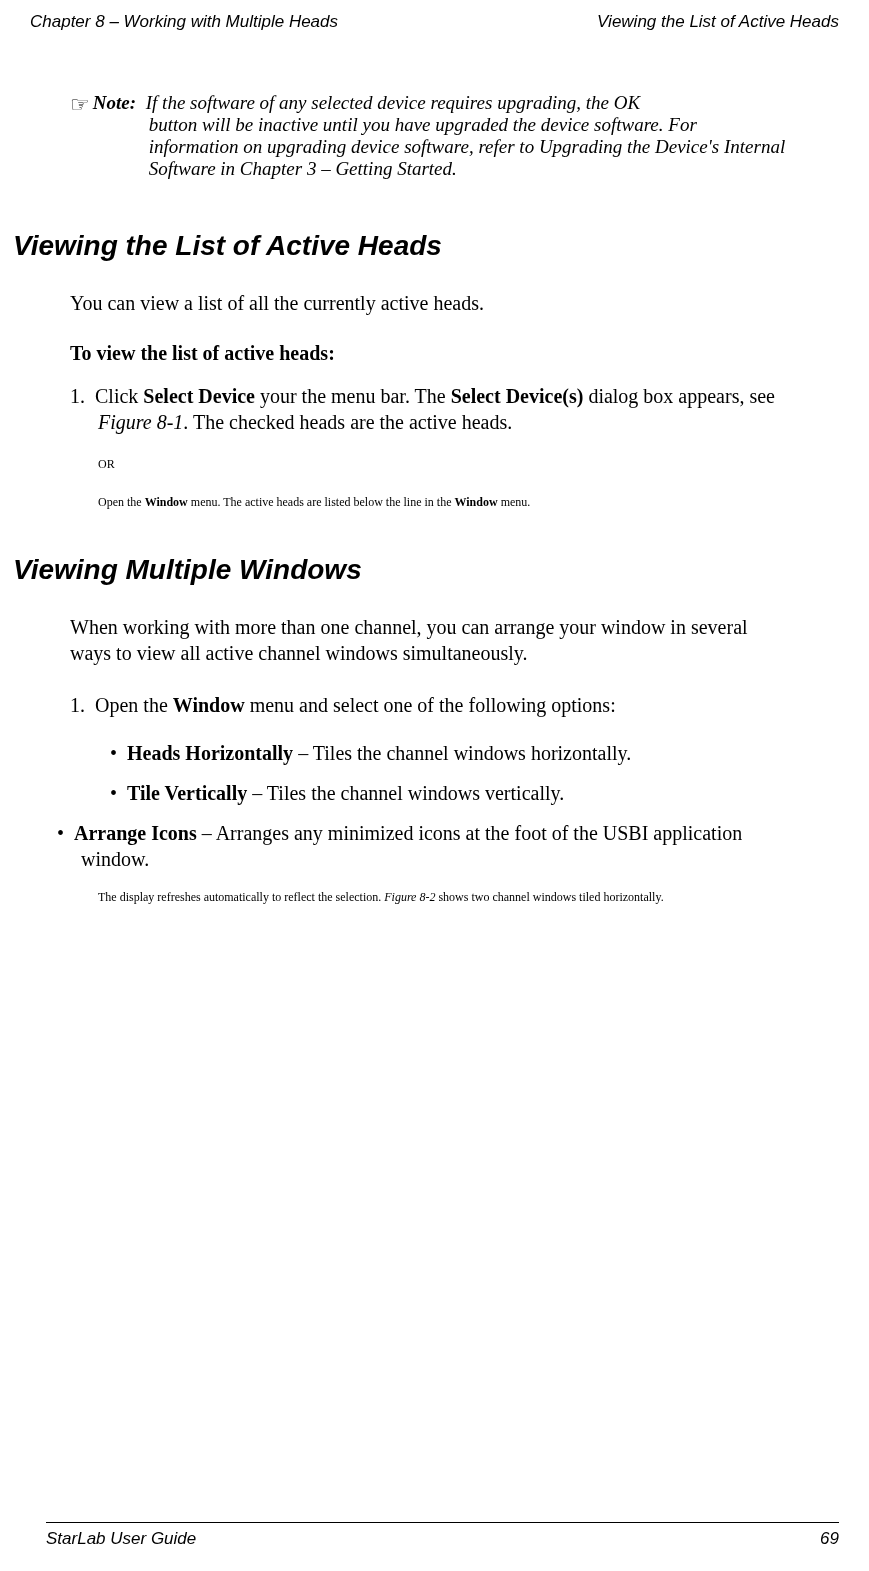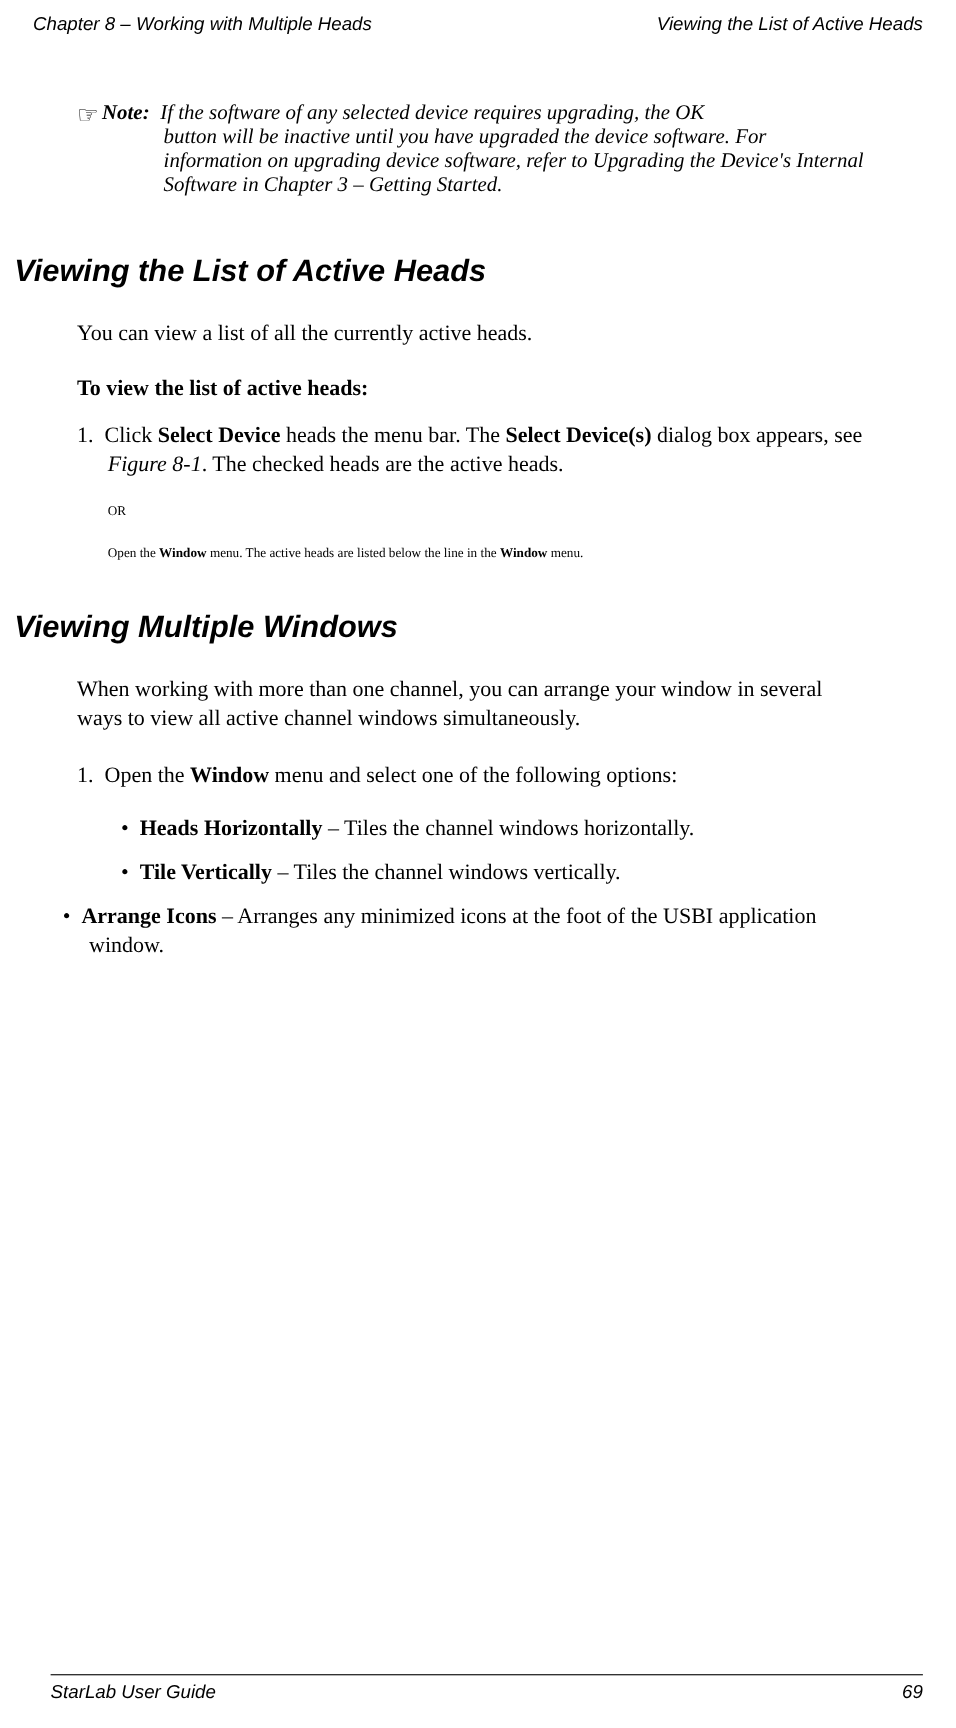--- a/index.html
+++ b/index.html
@@ -161,21 +161,21 @@
     </div>
   </div>
 
   <h1 class="heading-1">Viewing the List of Active Heads</h1>
 
   <p class="body-para">You can view a list of all the currently active heads.</p>
 
   <p class="bold-lead">To view the list of active heads:</p>
 
   <p class="numbered-item">
-    <span>1.</span>&nbsp;&nbsp;<span>Click </span><span class="bold">Select Device</span><span> heads the menu bar. The </span><span class="bold">Select Device(s)</span><span> dialog box appears, see </span><span class="italic">Figure 8-1</span><span>. The checked heads are the active heads.</span>
+    <span>1.</span>&nbsp;&nbsp;<span>Click </span><span class="bold">Select Device</span><span> your the menu bar. The </span><span class="bold">Select Device(s)</span><span> dialog box appears, see </span><span class="italic">Figure 8-1</span><span>. The checked heads are the active heads.</span>
   </p>
 
   <p class="numbered-continuation">OR</p>
 
   <p class="numbered-continuation section-gap">
     <span>Open the </span><span class="bold">Window</span><span> menu. The active heads are listed below the line in the </span><span class="bold">Window</span><span> menu.</span>
   </p>
 
   <h1 class="heading-1">Viewing Multiple Windows</h1>
 
@@ -192,20 +192,23 @@
   </p>
 
   <p class="bullet-item">
     •&nbsp;&nbsp;<span class="bold">Tile Vertically</span><span> – Tiles the channel windows vertically.</span>
   </p>
 
   <p class="bullet-item" style="margin-bottom:18px;margin-left:47px;">
     •&nbsp;&nbsp;<span class="bold">Arrange Icons</span><span> – Arranges any minimized icons at the foot of the USBI application window.</span>
   </p>
 
+  <p class="numbered-continuation">
+    <span>The display refreshes automatically to reflect the selection. </span><span class="italic">Figure 8-2</span><span> shows two channel windows tiled horizontally.</span>
+  </p>
 
 </div>
 
 <div class="page-footer">
   <hr class="footer-line">
   <div class="footer-row">
     <span>StarLab User Guide</span>
     <span>69</span>
   </div>
 </div>

